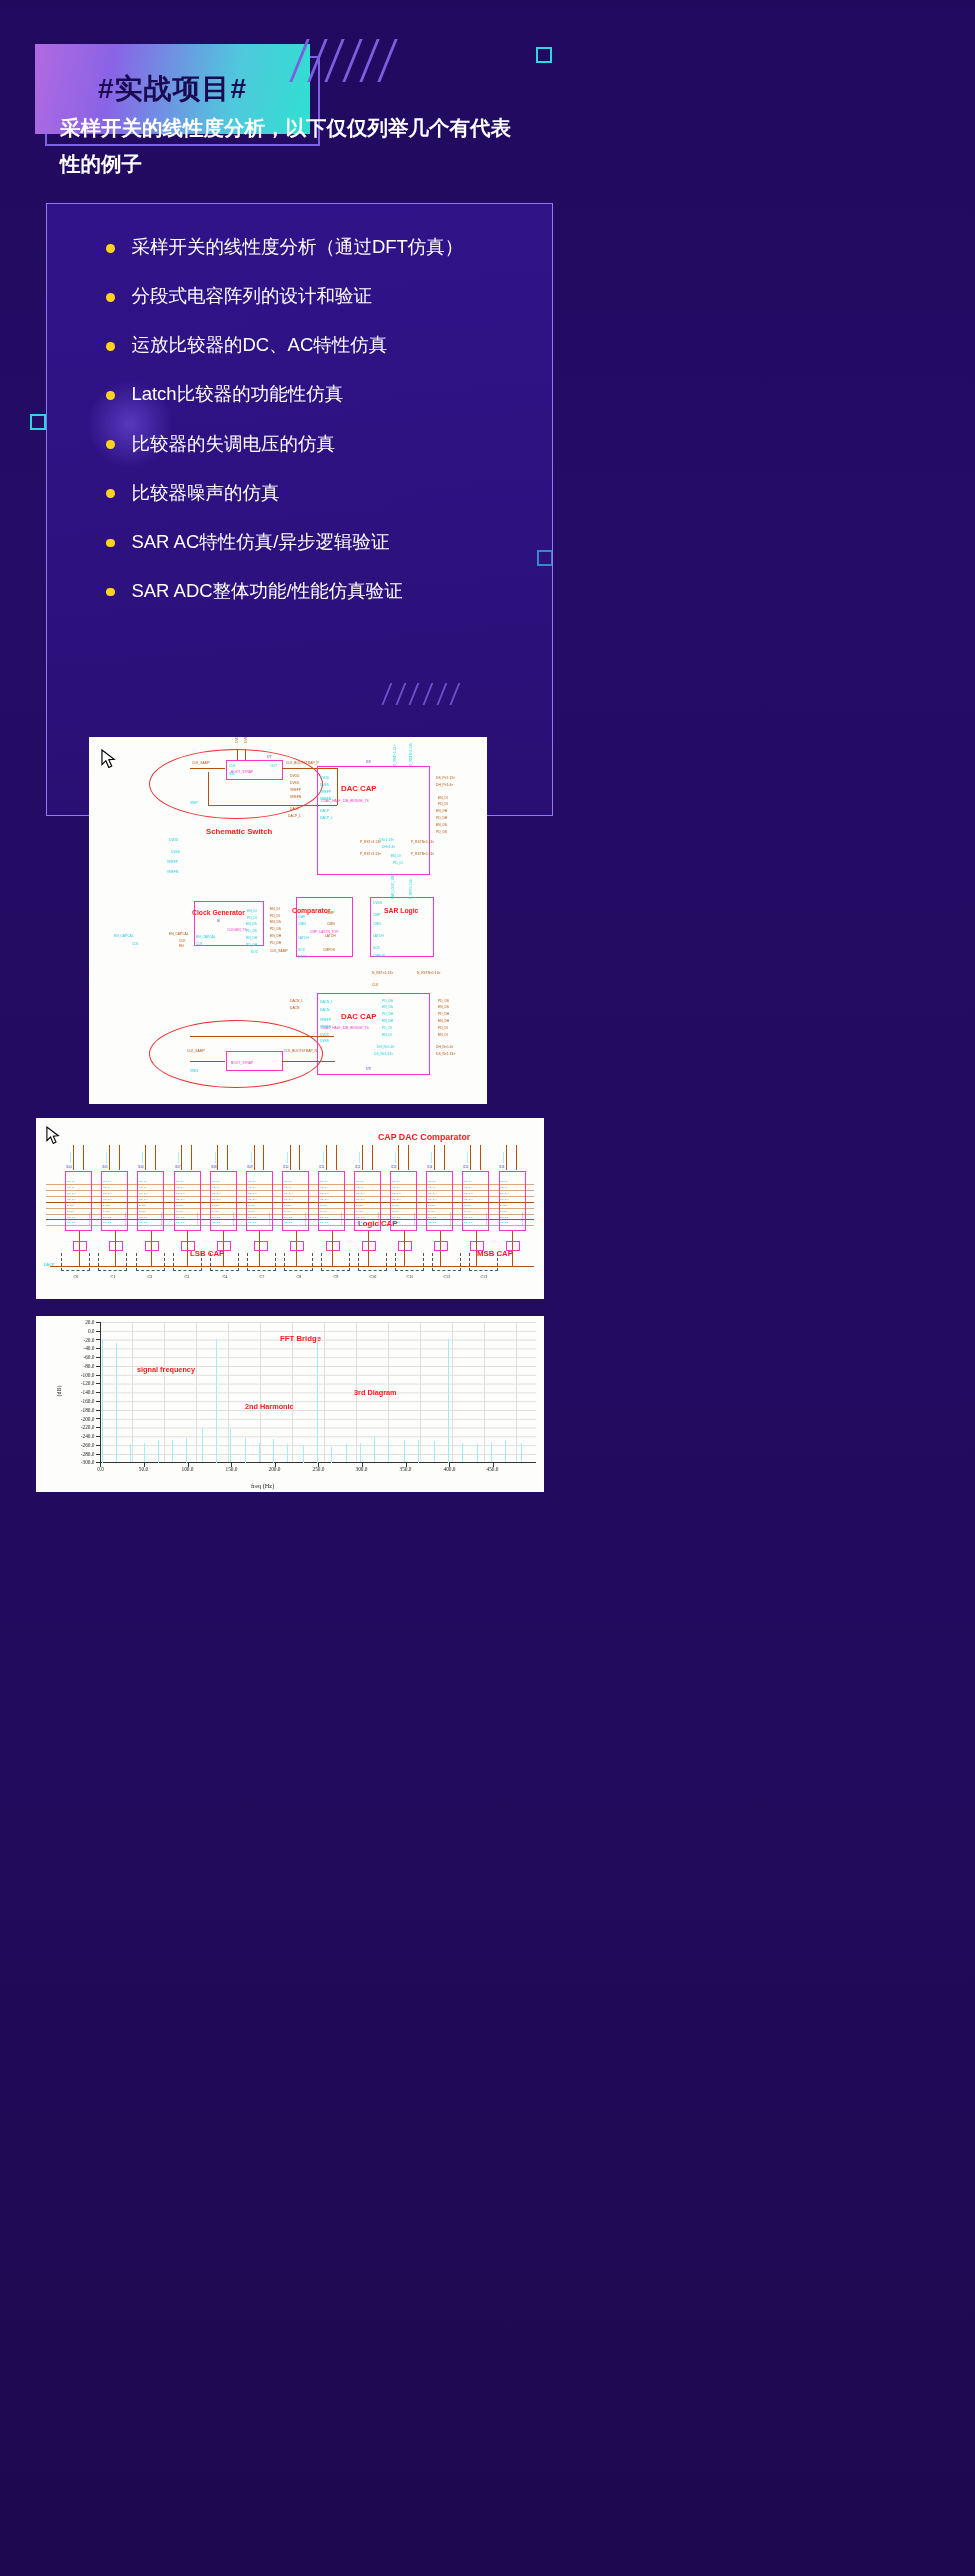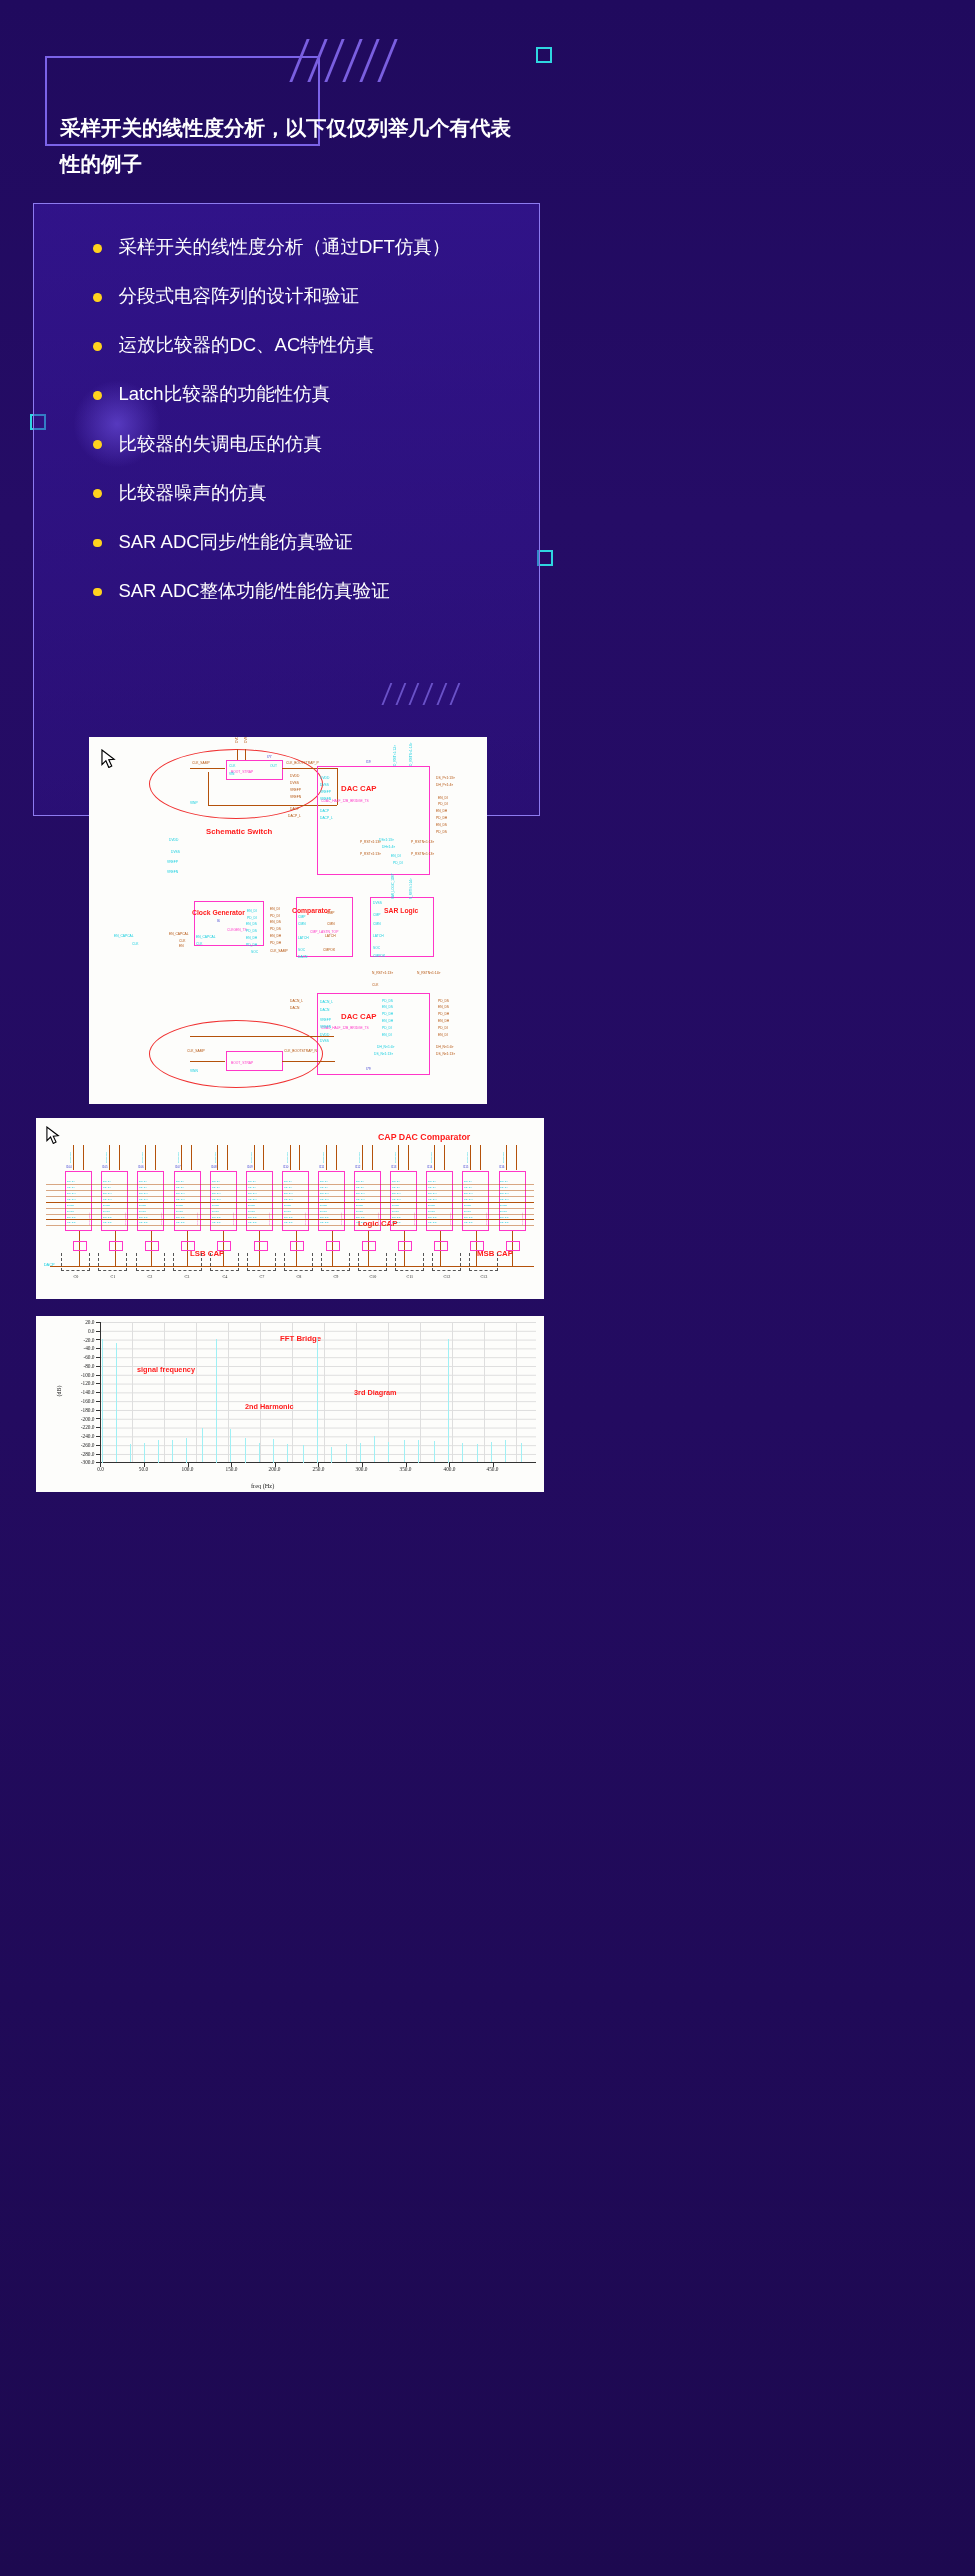--- a/index.html
+++ b/index.html
@@ -37,21 +37,21 @@
   }
 
   
   .intro {
     position: absolute; left: 60px; top: 110px; width: 459px;
     font-size: 20.5px; line-height: 1.75; color: #ffffff; font-weight: bold;
   }
 
   
   .panel {
-    position: absolute; left: 33px; top: 203px; width: 507px; height: 613px;
+    position: absolute; left: 46px; top: 203px; width: 507px; height: 613px;
     border: 1px solid #8d7bf0;
     background: linear-gradient(175deg, rgba(60,26,170,.55), rgba(52,22,150,.3));
     text-align: center;
   }
   .panel .glow {
     position: absolute; left: 39px; top: 176px; width: 88px; height: 88px;
     border-radius: 50%; background: radial-gradient(circle, rgba(120,90,240,.55), rgba(120,90,240,0) 70%);
   }
   ul.bullets { list-style: none; position: absolute; left: 59px; top: 31px; right: 17.6px; }
   ul.bullets li {
@@ -102,20 +102,23 @@
     position: absolute;
     background-image: linear-gradient(to right, #dedede 1px, transparent 1px),
                       linear-gradient(to bottom, #dedede 1px, transparent 1px);
   }
 </style>
 </head>
 <body>
 
 <div class="badge-wrap">
   <div class="badge-outline"></div>
+  <div class="badge">
+    <span class="badge-text">#实战项目#</span>
+  </div>
 </div>
 
 <div class="slashes">
   <span style="left:0"></span>
     <span style="left:17.6px"></span>
     <span style="left:35px"></span>
   <span style="left:53px"></span>
     <span style="left:70px"></span>
     <span style="left:88px"></span>
 </div>
@@ -148,21 +151,21 @@
     <li>
         <span class="dot"></span>
         <span class="b-text">比较器的失调电压的仿真</span>
       </li>
     <li>
         <span class="dot"></span>
         <span class="b-text">比较器噪声的仿真</span>
       </li>
     <li>
         <span class="dot"></span>
-        <span class="b-text">SAR ADC同步/性能仿真验证</span>
+        <span class="b-text">SAR AC特性仿真/异步逻辑验证</span>
       </li>
     <li>
         <span class="dot"></span>
         <span class="b-text">SAR ADC整体功能/性能仿真验证</span>
       </li>
   </ul>
 </div>
 
 <div class="slashes2">
   <span style="left:0"></span>

